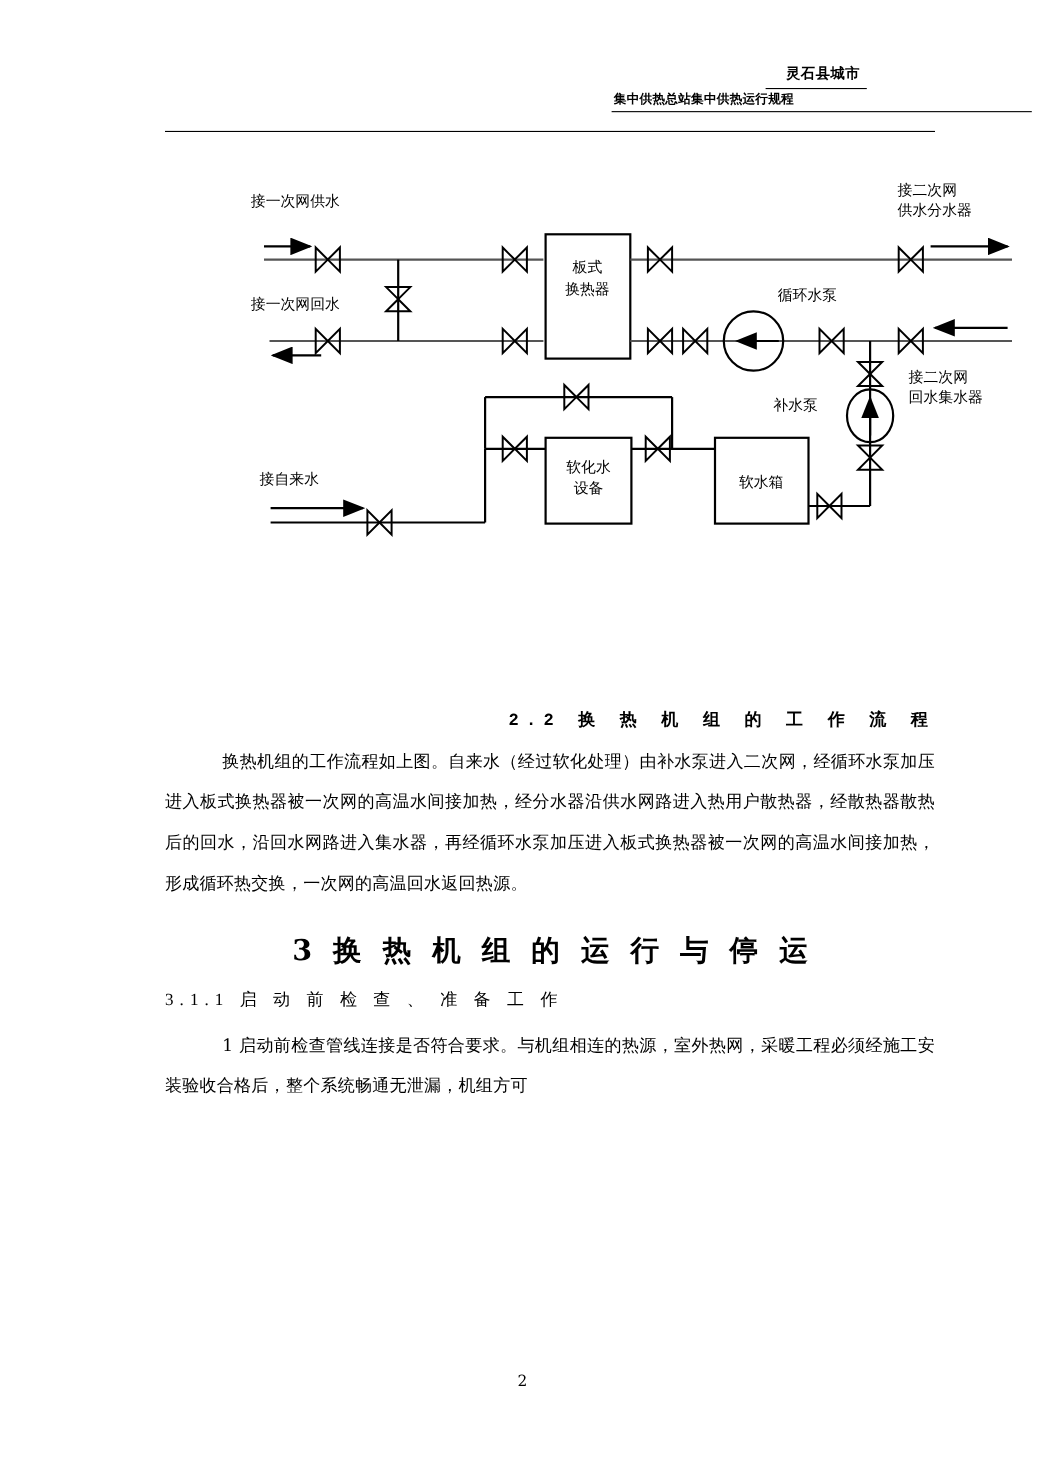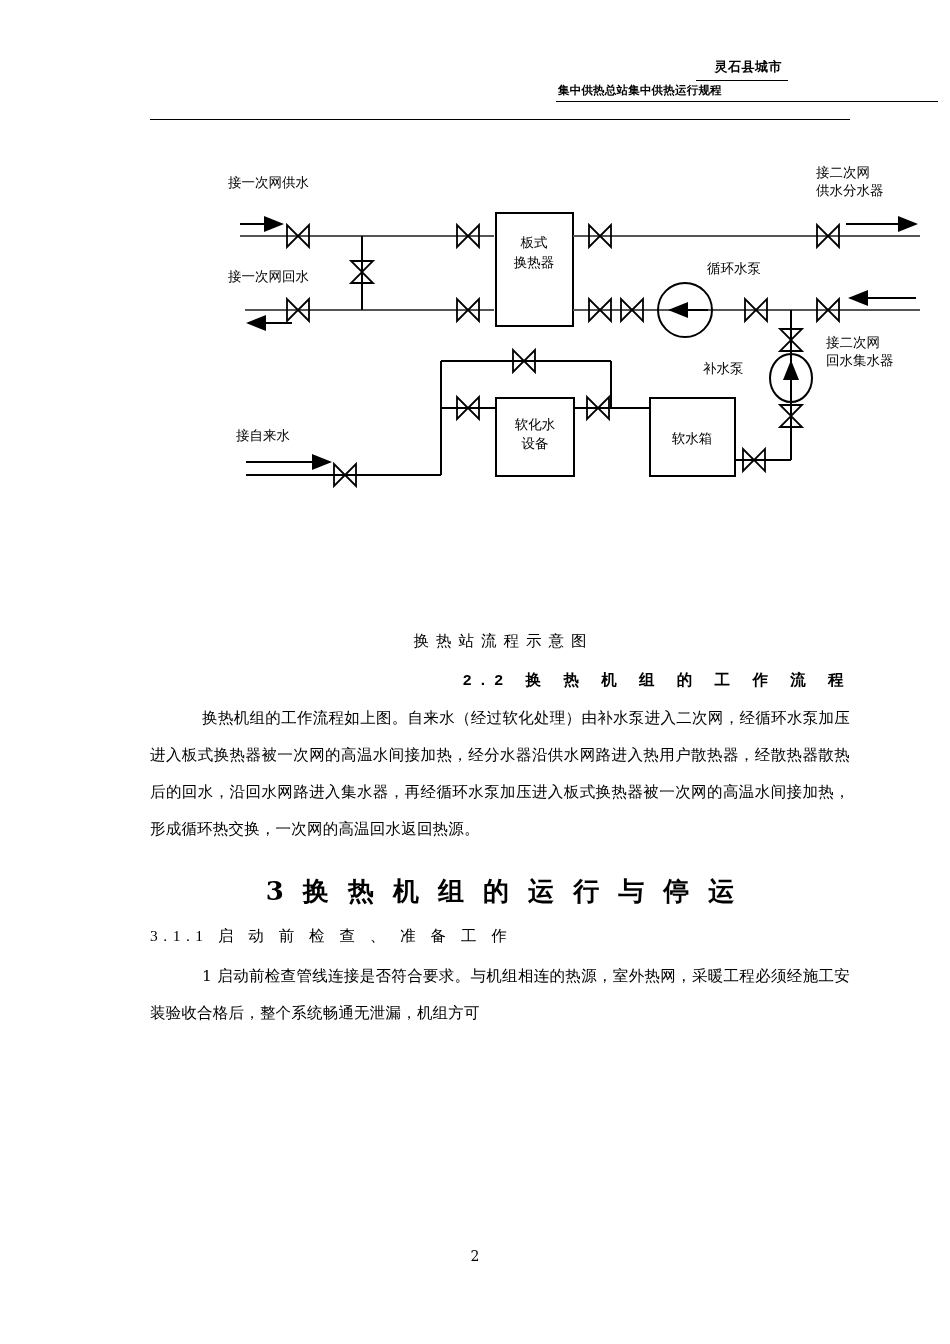--- a/index.html
+++ b/index.html
@@ -257,21 +257,20 @@
   <use href="#valveH" x="524" y="211"></use>
 
   <line x1="441" y1="258" x2="441" y2="325" stroke="#000" stroke-width="2"></line>
   <line x1="246" y1="325" x2="441" y2="325" stroke="#000" stroke-width="2"></line>
   <line x1="246" y1="312" x2="330" y2="312" stroke="#000" stroke-width="2" marker-end="url(#arrHead)"></line>
   <use href="#valveH" x="345" y="325"></use>
 </svg>
 </div>
 
 <div class="content">
-  <div class="fig-caption">换热站流程示意图</div>
   <div class="h2">2.2  换 热 机 组 的 工 作 流 程</div>
   <div class="para"><span class="indent"></span><span>换热机组的工作流程如上图。自来水（经过软化处理）由补水泵进入二次网，经循环水泵加压进入板式换热器被一次网的高温水间接加热，经分水器沿供水网路进入热用户散热器，经散热器散热后的回水，沿回水网路进入集水器，再经循环水泵加压进入板式换热器被一次网的高温水间接加热，形成循环热交换，一次网的高温回水返回热源。</span></div>
   <div class="h1">3   换 热 机 组 的 运 行 与 停 运</div>
   <div class="h4">3.1.1 启 动 前 检 查 、 准 备 工 作</div>
   <div class="para"><span class="indent"></span><span>1 启动前检查管线连接是否符合要求。与机组相连的热源，室外热网，采暖工程必须经施工安装验收合格后，整个系统畅通无泄漏，机组方可</span></div>
 </div>
 
 <div class="page-number">2</div>
 
 </body></html>

